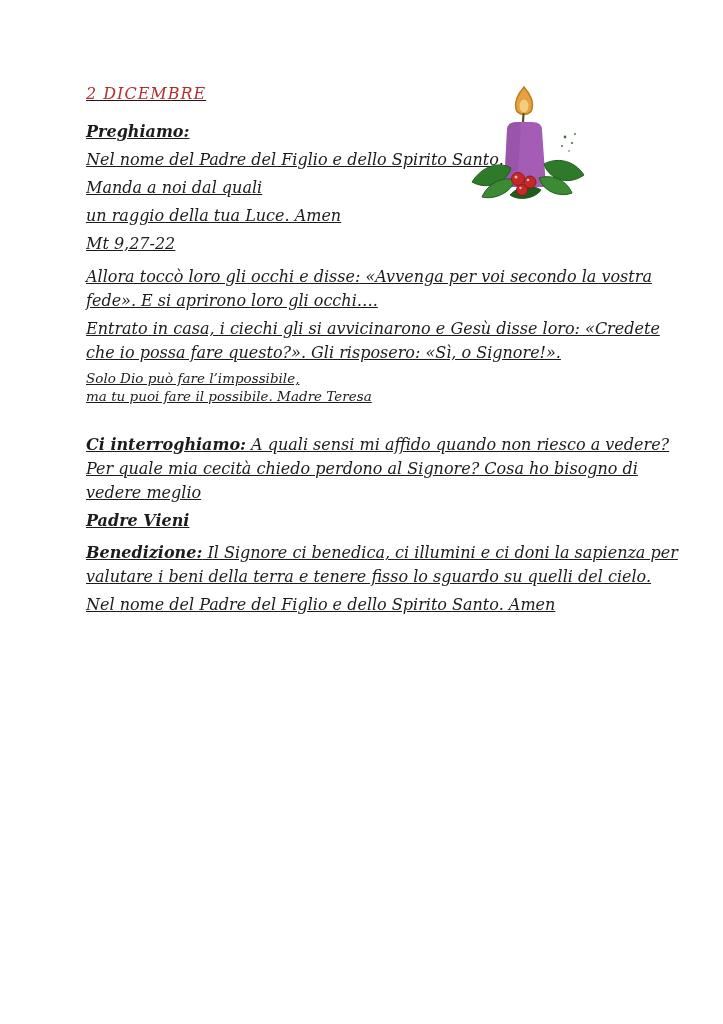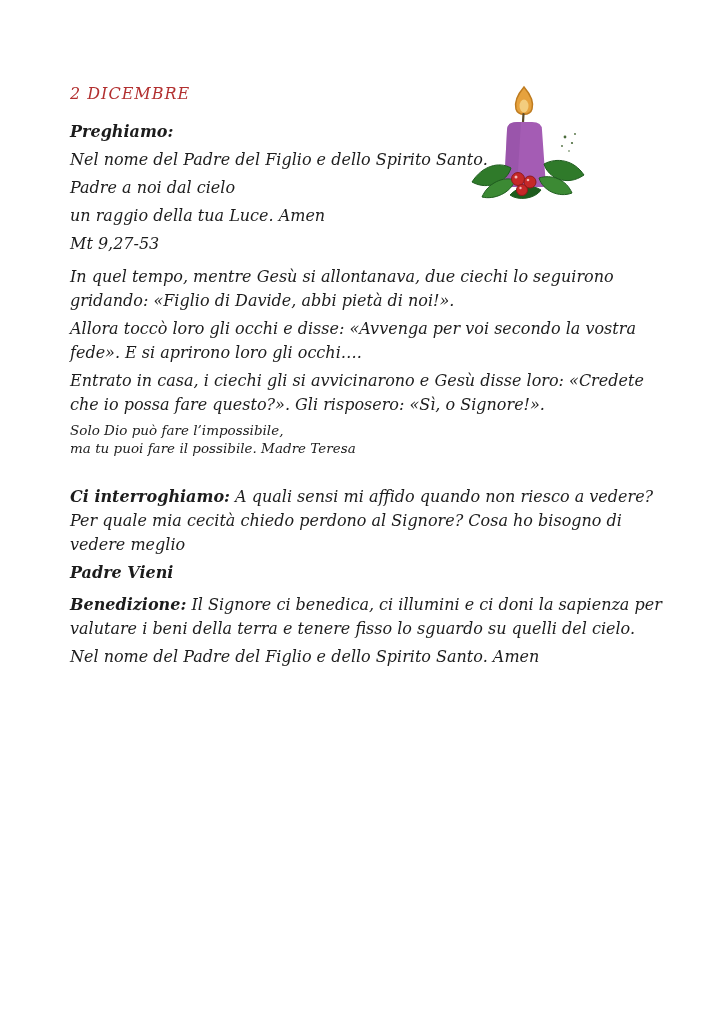--- a/index.html
+++ b/index.html
@@ -12,23 +12,24 @@
     width: 723px;
     height: 1024px;
     background: #ffffff;
     overflow: hidden;
     font-family: "DejaVu Serif", "Liberation Serif", serif;
     font-style: italic;
     color: #1c1c1c;
   }
   .content {
     position: absolute;
-    left: 70px;
+    left: 86px;
     top: 82px;
     width: 597px;
+    text-decoration: underline;
   }
   .content p {
     margin: 0 0 9px 0;
     font-size: 16px;
     line-height: 24px;
   }
   .heading {
     color: #b23030;
     font-size: 15px;
     letter-spacing: 1px;
@@ -62,27 +63,26 @@
 
 <div class="page">
 
   <div class="content">
 
     <p class="heading">2 DICEMBRE</p>
 
     <p class="bold tight">Preghiamo:</p>
 
     <p class="tight">Nel nome del Padre del Figlio e dello Spirito Santo.</p>
-    <p class="tight">Padre a noi dal cielo</p>
+    <p class="tight">Manda a noi dal quali</p>
     <p class="tight">un raggio della tua Luce. Amen</p>
 
 
-    <p>Mt 9,27-53</p>
+    <p>Mt 9,27-22</p>
 
-    <p class="tight">In quel tempo, mentre Gesù si allontanava, due ciechi lo seguirono gridando: «Figlio di Davide, abbi pietà di noi!».</p>
     <p class="tight">Allora toccò loro gli occhi e disse: «Avvenga per voi secondo la vostra fede». E si aprirono loro gli occhi….</p>
     <p class="tight">Entrato in casa, i ciechi gli si avvicinarono e Gesù disse loro: «Credete che io possa fare questo?». Gli risposero: «Sì, o Signore!».</p>
 
     <div>
       <p class="small-quote">Solo Dio può fare l’impossibile,</p>
       <p class="small-quote">ma tu puoi fare il possibile. Madre Teresa</p>
     </div>
 
     <p class="gap-top tight"><span class="bold">Ci interroghiamo:</span><span> A quali sensi mi affido quando non riesco a vedere? Per quale mia cecità chiedo perdono al Signore? Cosa ho bisogno di vedere meglio</span></p>
 

